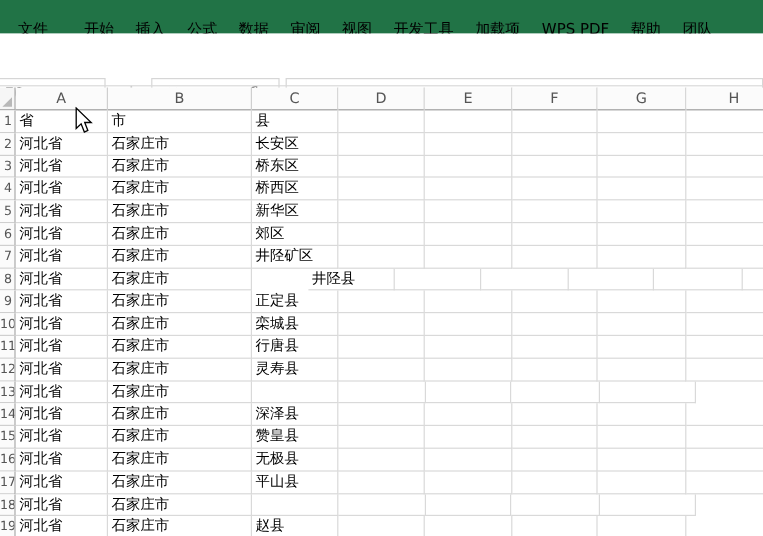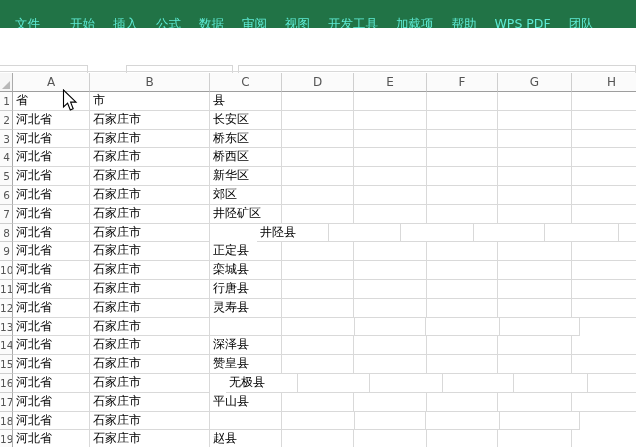--- a/index.html
+++ b/index.html
@@ -3,21 +3,21 @@
 <meta charset="utf-8">
 <style>
   * { margin:0; padding:0; box-sizing:border-box; }
   html,body { background:#fff; }
   body { font-family:"DejaVu Sans","Liberation Sans",sans-serif; }
   .screen { position:relative; width:636px; height:447px; overflow:hidden; background:#fff; }
 
   
   .menu-bar { position:absolute; top:0; left:0; width:636px; height:28px;
     background:#217346; display:flex; align-items:center; padding-left:6px; }
-  .menu-item { color:#5eead4; font-size:12.5px; line-height:28px; padding:0 9px;
+  .menu-item { color:#000000; font-size:12.5px; line-height:28px; padding:0 9px;
     white-space:nowrap; cursor:default;margin-top:20px; }
   .menu-item.first { margin-right:12px; }
 
   
   .formula-row { position:absolute; top:28px; left:0; width:636px; height:44px; background:#fff; }
   .formula-sep { position:absolute; top:71px; left:0; width:636px; height:1px; background:#d9d9d9; }
   .name-box { position:absolute; top:37px; left:-8px; width:96px; height:26px;
     border:1px solid #d6d6d6; background:#fff; display:flex; align-items:center; }
   .name-box-value { font-size:12px; color:#333; padding-left:11px; flex:1; }
   .name-box-arrow { width:0; height:0; border-left:4px solid transparent;
@@ -62,22 +62,22 @@
   <div class="menu-bar">
       <div class="menu-item first">文件</div>
       <div class="menu-item">开始</div>
       <div class="menu-item">插入</div>
       <div class="menu-item">公式</div>
       <div class="menu-item">数据</div>
       <div class="menu-item">审阅</div>
       <div class="menu-item">视图</div>
       <div class="menu-item">开发工具</div>
       <div class="menu-item">加载项</div>
+      <div class="menu-item">WPS PDF</div>
       <div class="menu-item">帮助</div>
-      <div class="menu-item">WPS PDF</div>
       <div class="menu-item">团队</div>
     </div>
 
   <div class="formula-row">
     <div class="name-box">
       <span class="name-box-value">E6</span>
       <span class="name-box-arrow"></span>
     </div>
     <div class="fb-grip">⋮</div>
     <div class="fb-buttons">
@@ -265,21 +265,21 @@
         <div class="cell" style="width: 72px;"></div>
         <div class="cell" style="width: 73px;"></div>
         <div class="cell" style="width: 71px;"></div>
         <div class="cell" style="width: 74px;"></div>
         <div class="cell" style="width: 80px;"></div>
       </div>
       <div class="grid-row">
         <div class="row-h">16</div>
         <div class="cell" style="width: 77px;">河北省</div>
         <div class="cell" style="width: 120px;">石家庄市</div>
-        <div class="cell" style="width: 72px; margin-left: 16px;">无极县</div>
+        <div class="cell" style="width: 72px;">无极县</div>
         <div class="cell" style="width: 72px;"></div>
         <div class="cell" style="width: 73px;"></div>
         <div class="cell" style="width: 71px;"></div>
         <div class="cell" style="width: 74px;"></div>
         <div class="cell" style="width: 80px;"></div>
       </div>
       <div class="grid-row">
         <div class="row-h">17</div>
         <div class="cell" style="width: 77px;">河北省</div>
         <div class="cell" style="width: 120px;">石家庄市</div>

